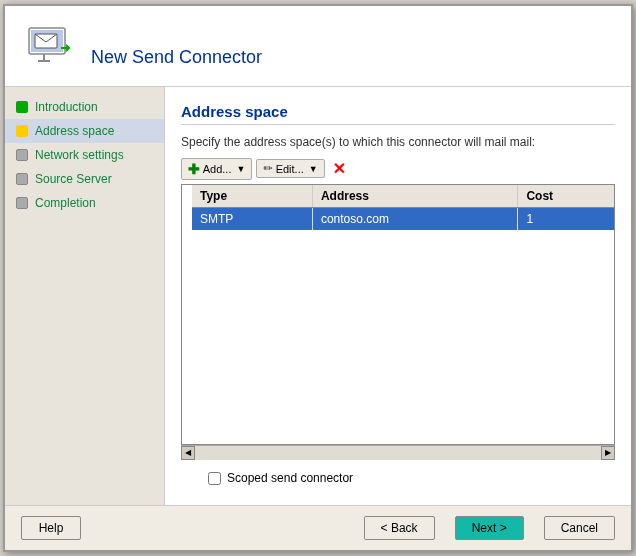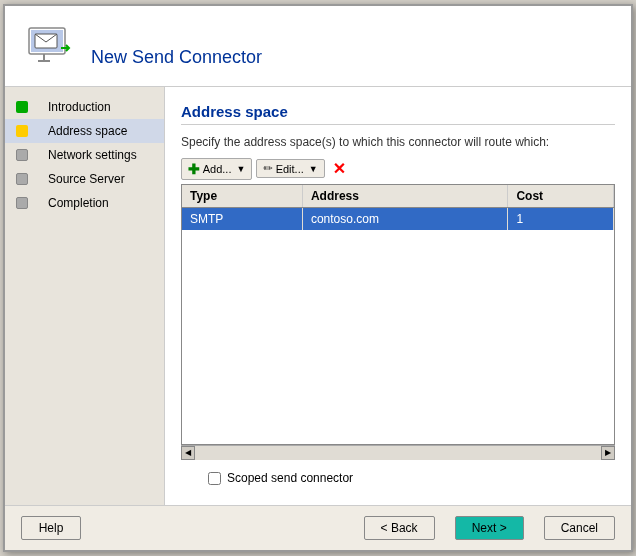--- a/index.html
+++ b/index.html
@@ -93,22 +93,21 @@
     }
     .indicator-gray {
       width: 12px;
       height: 12px;
       background: #aaa;
       border-radius: 2px;
       border: 1px solid #888;
     }
     .sidebar-label {
       font-size: 12px;
-      color: #000000;
-      margin-left: 13px;
+      color: #15803d;
     }
     .main-content {
       flex: 1;
       padding: 16px;
       display: flex;
       flex-direction: column;
       background: white;
     }
     .section-title {
       font-size: 15px;
@@ -149,20 +148,21 @@
     }
     .table-container {
       flex: 1;
       border: 1px solid #888;
       overflow: auto;
       background: white;
     }
     table {
       width: 100%;
       border-collapse: collapse;
+      margin-left: 10px;
     }
     thead tr {
       background: #e8e4dc;
     }
     thead th {
       text-align: left;
       padding: 4px 8px;
       font-weight: bold;
       font-size: 12px;
       border-right: 1px solid #ccc;
@@ -305,21 +305,21 @@
       <div class="sidebar-item">
         <div class="sidebar-indicator">
           <div class="indicator-gray"></div>
         </div>
         <span class="sidebar-label">Completion</span>
       </div>
     </div>
 
     <div class="main-content">
       <div class="section-title">Address space</div>
-      <div class="description">Specify the address space(s) to which this connector will route which:</div>
+      <div class="description">Specify the address space(s) to which this connector will mail mail:</div>
 
       <div class="toolbar">
         <button class="toolbar-btn">
           <span style="color:green;font-size:14px;font-weight:bold;">✚</span>
           <span>Add...</span>
           <span class="dropdown-arrow">▼</span>
         </button>
         <button class="toolbar-btn">
           <span style="font-size:11px;">✏</span>
           <span>Edit...</span>

